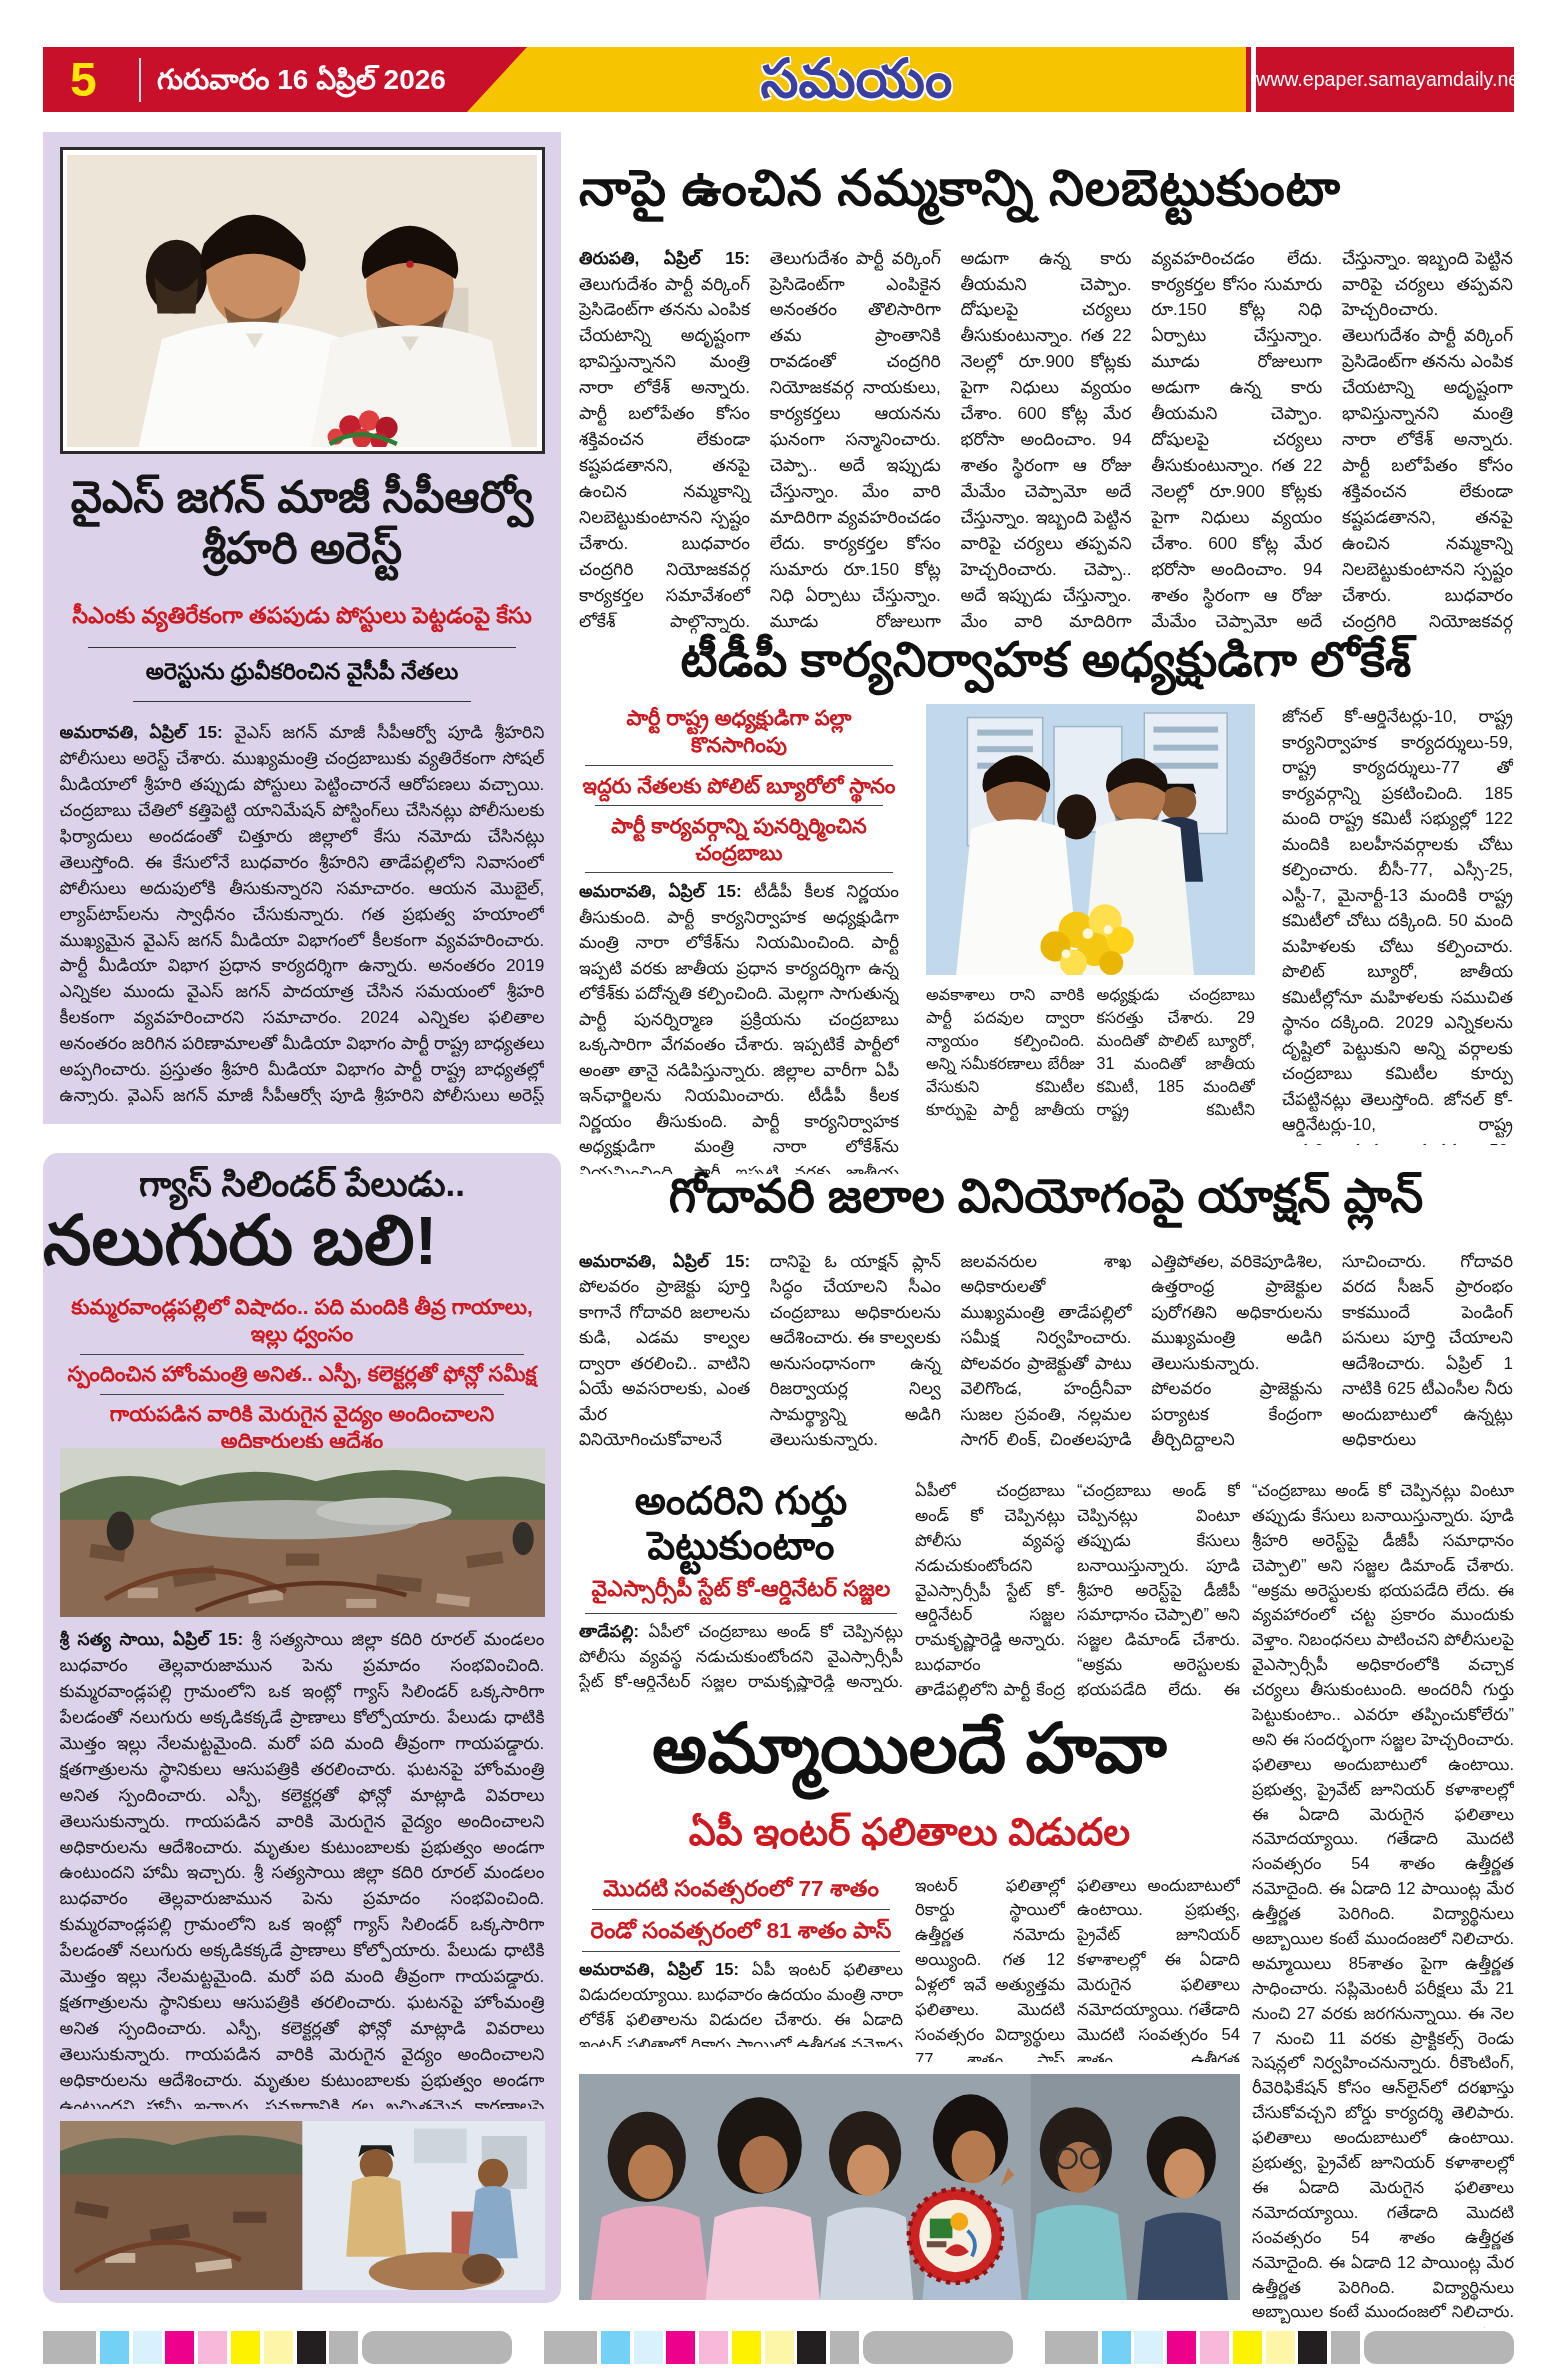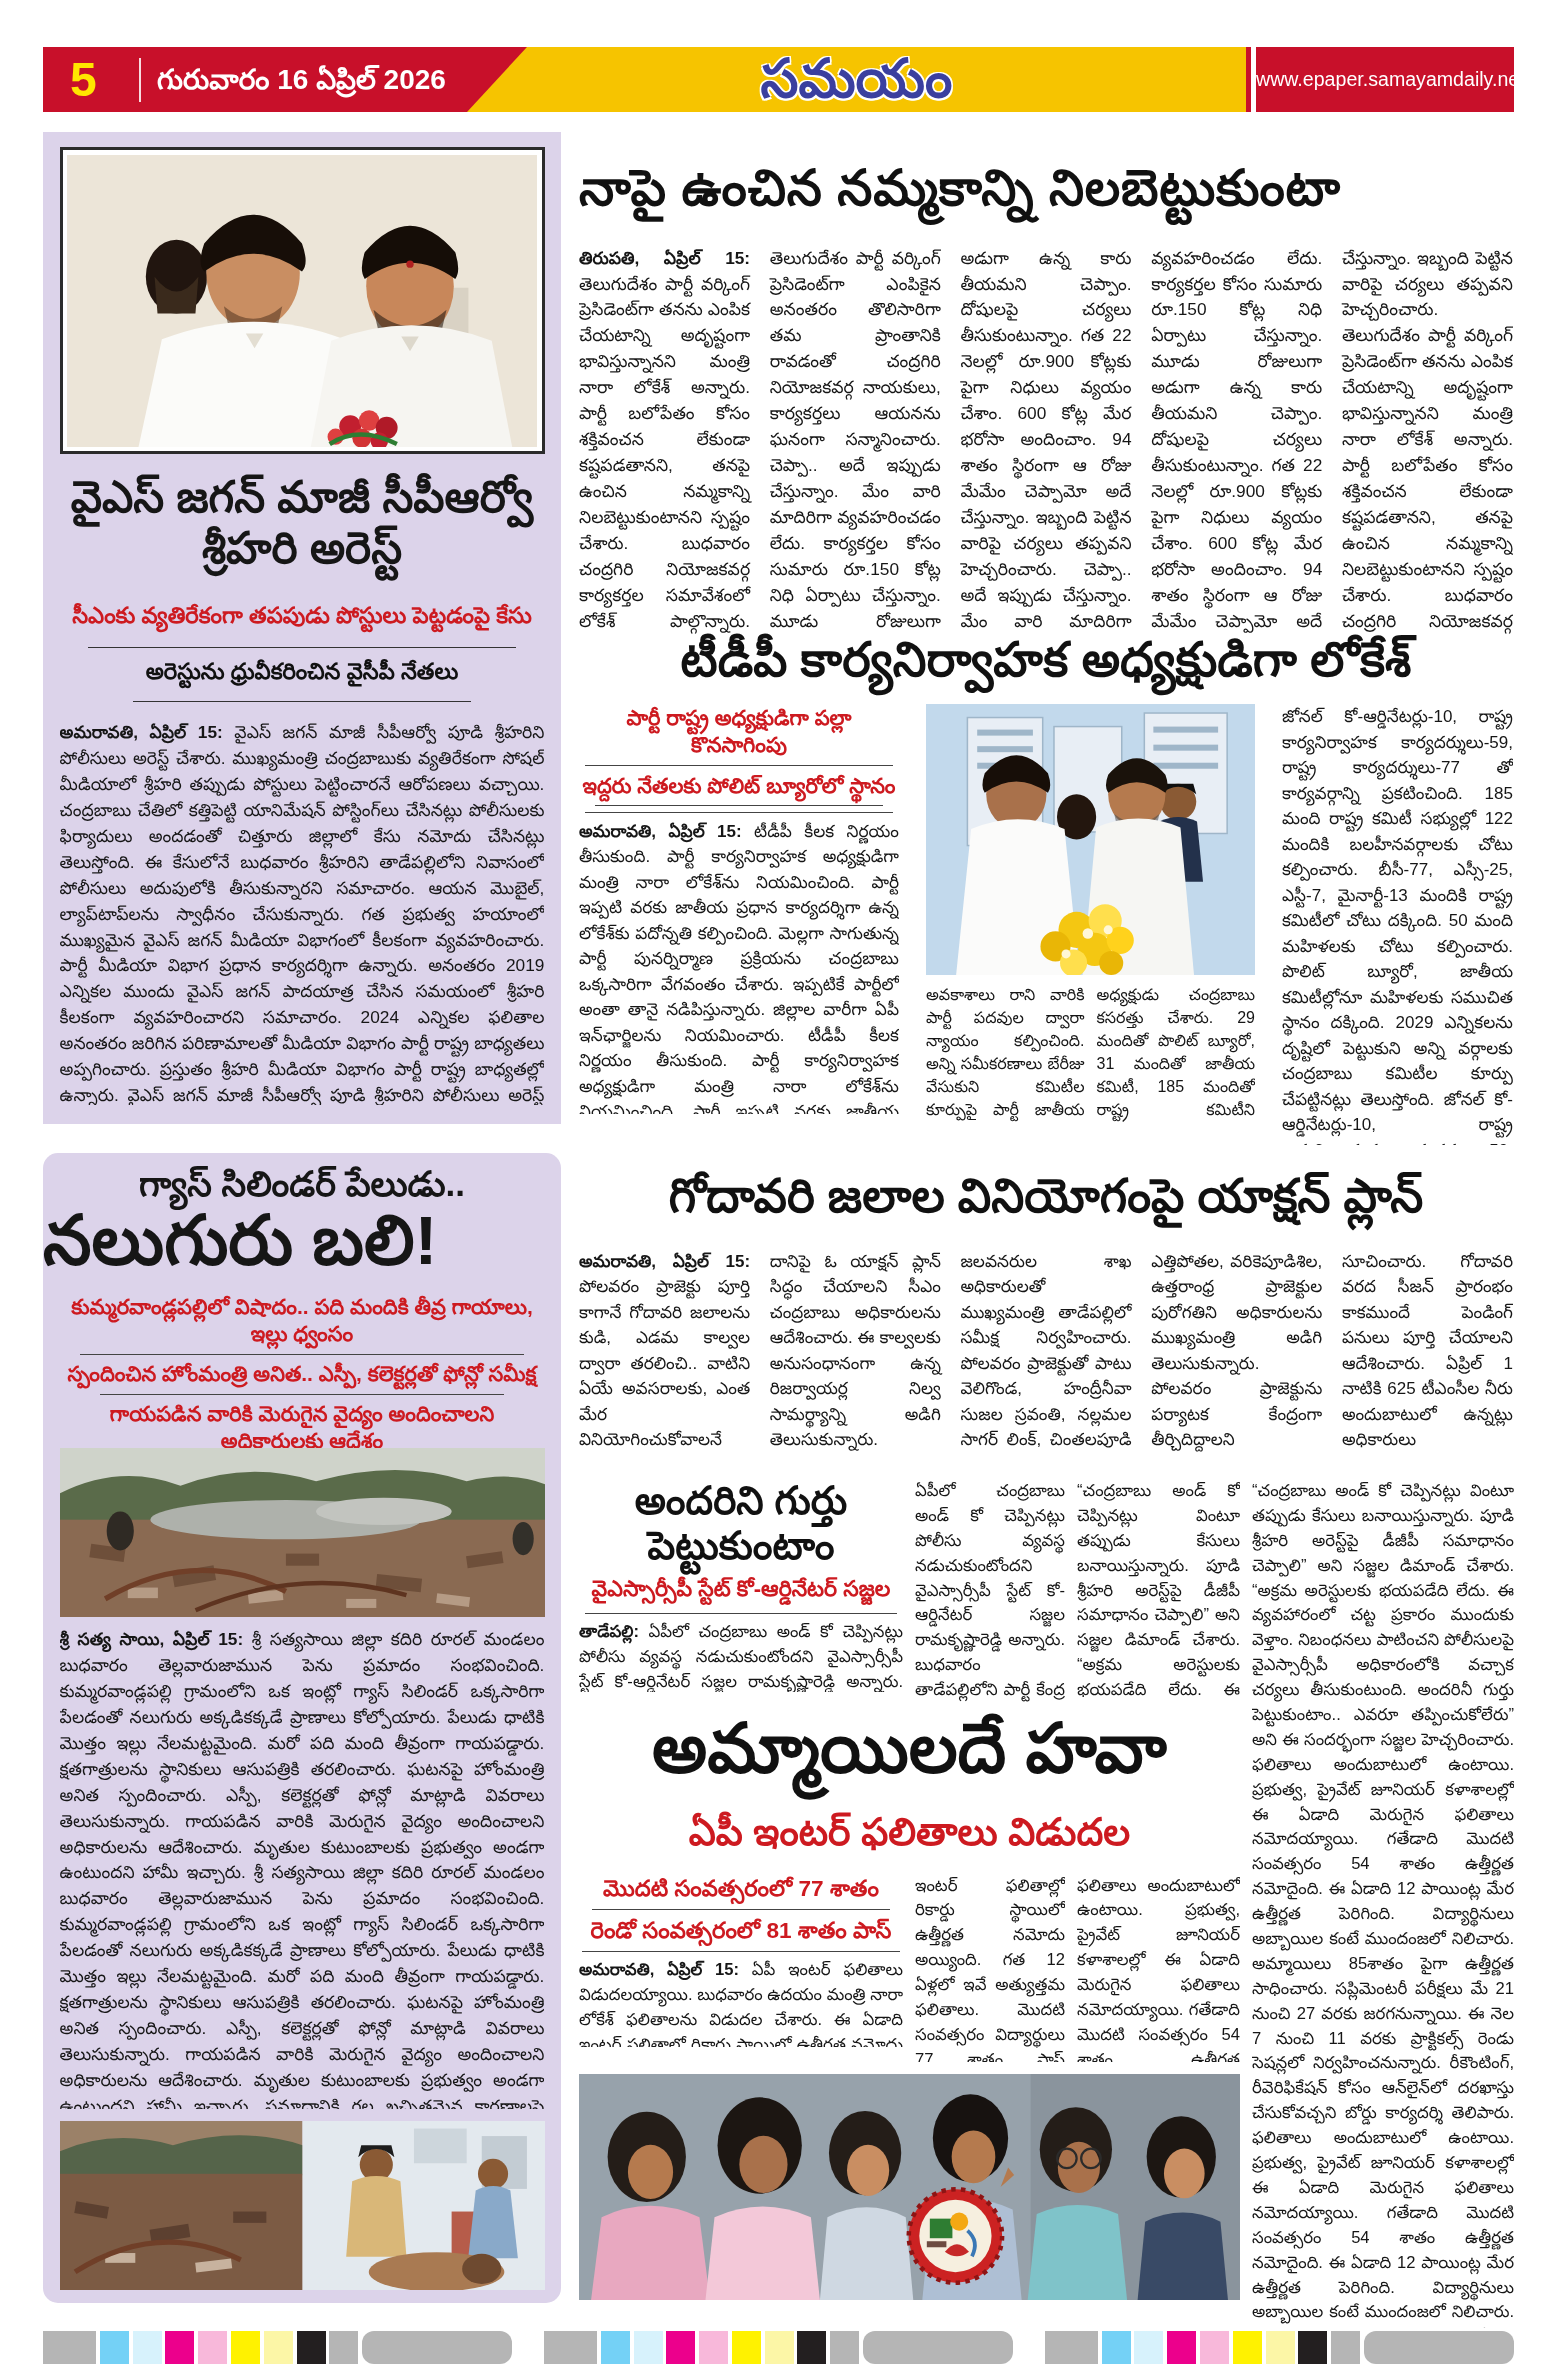--- a/index.html
+++ b/index.html
@@ -220,20 +220,21 @@
   </div>
 
   <div class="artC">
     <div class="hl-center hl-artC">టీడీపీ కార్యనిర్వాహక అధ్యక్షుడిగా లోకేశ్</div>
     <div class="rowC">
       <div class="colC1">
         <div class="subC">పార్టీ రాష్ట్ర అధ్యక్షుడిగా పల్లా కొనసాగింపు</div>
         <hr class="rule-thin" style="width:96%">
         <div class="subC">ఇద్దరు నేతలకు పోలిట్ బ్యూరోలో స్థానం</div>
         <hr class="rule-thin" style="width:90%">
+        <div class="subC">పార్టీ కార్యవర్గాన్ని పునర్నిర్మించిన చంద్రబాబు</div>
         <hr class="rule-thin" style="width:96%">
         <div class="bodytext" style="height:295px;font-size:17px">
           <span class="dateline">అమరావతి, ఏప్రిల్ 15: </span><span>టీడీపీ కీలక నిర్ణయం తీసుకుంది. పార్టీ కార్యనిర్వాహక అధ్యక్షుడిగా మంత్రి నారా లోకేశ్‌ను నియమించింది. పార్టీ ఇప్పటి వరకు జాతీయ ప్రధాన కార్యదర్శిగా ఉన్న లోకేశ్‌కు పదోన్నతి కల్పించింది. మెల్లగా సాగుతున్న పార్టీ పునర్నిర్మాణ ప్రక్రియను చంద్రబాబు ఒక్కసారిగా వేగవంతం చేశారు. ఇప్పటికే పార్టీలో అంతా తానై నడిపిస్తున్నారు. జిల్లాల వారీగా ఏపీ ఇన్‌ఛార్జిలను నియమించారు.  టీడీపీ కీలక నిర్ణయం తీసుకుంది. పార్టీ కార్యనిర్వాహక అధ్యక్షుడిగా మంత్రి నారా లోకేశ్‌ను నియమించింది. పార్టీ ఇప్పటి వరకు జాతీయ ప్రధాన కార్యదర్శిగా ఉన్న లోకేశ్‌కు పదోన్నతి కల్పించింది. మెల్లగా సాగుతున్న పార్టీ పునర్నిర్మాణ ప్రక్రియను చంద్రబాబు ఒక్కసారిగా వేగవంతం చేశారు. ఇప్పటికే పార్టీలో అంతా తానై నడిపిస్తున్నారు. జిల్లాల వారీగా ఏపీ ఇన్‌ఛార్జిలను నియమించారు. </span>
         </div>
       </div>
       <div class="colC2">
         <div class="photoC">
           <svg viewBox="0 0 437 360" width="100%" height="100%" preserveAspectRatio="none">
             <rect width="437" height="360" fill="#c2d9ec"></rect>
             <g fill="#e8eef5" stroke="#9fb6c9" stroke-width="2">

